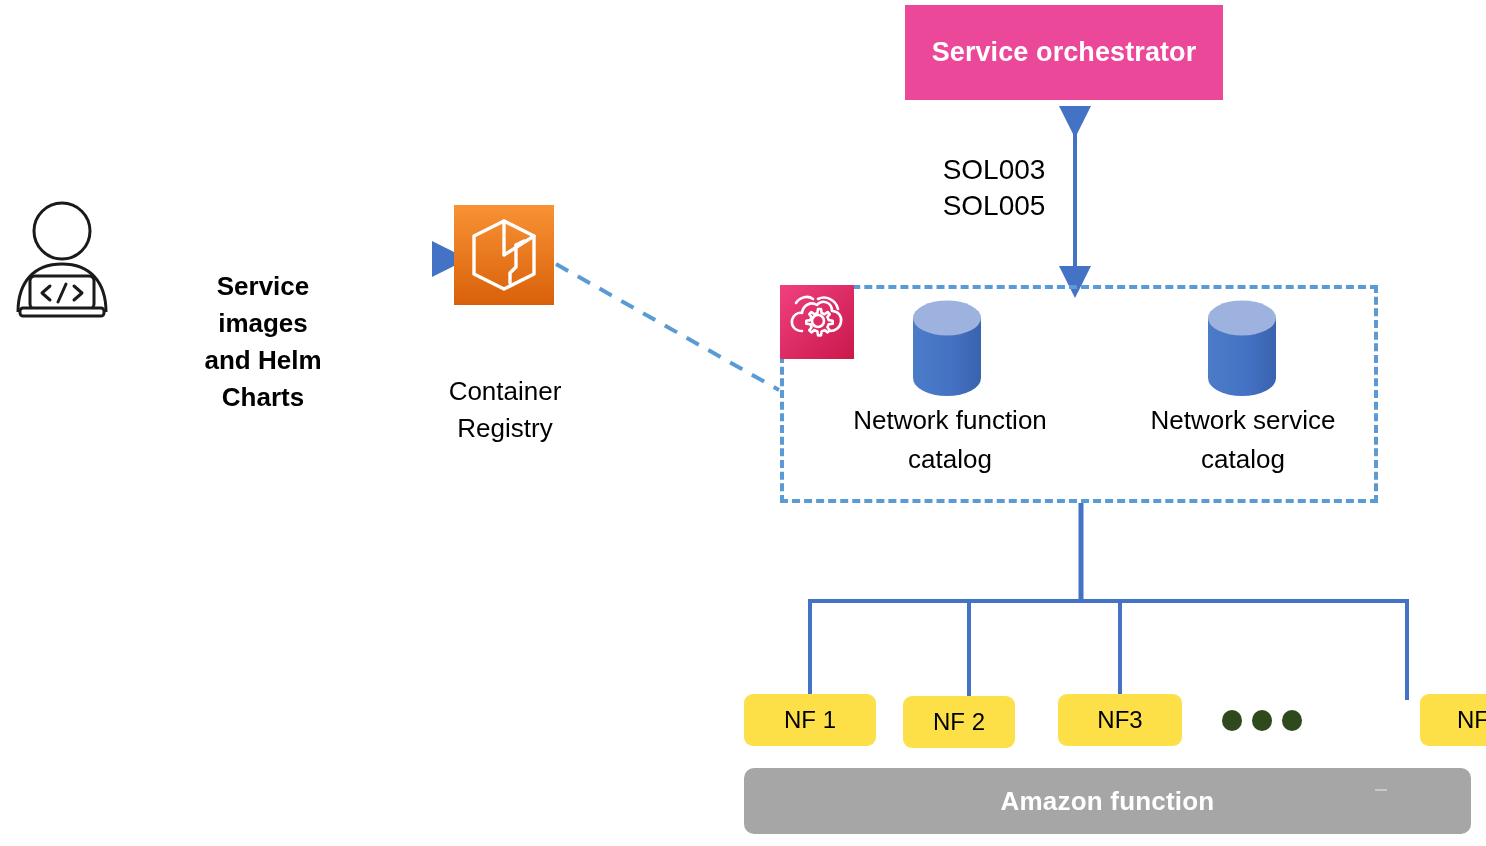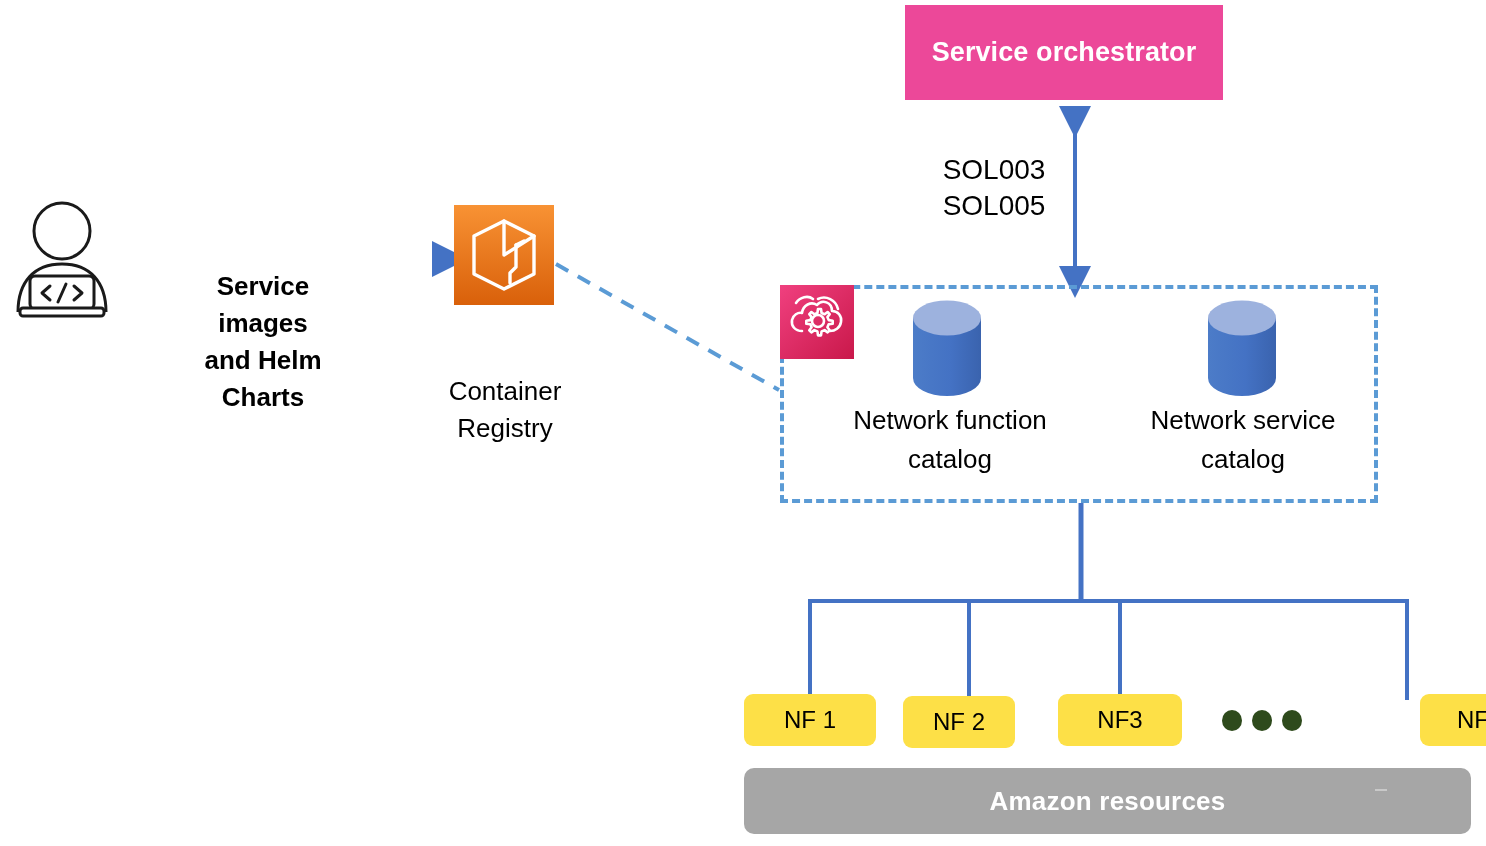--- a/index.html
+++ b/index.html
@@ -301,15 +301,15 @@
   <span>NF n</span>
 </div>
 
 <div class="abs" id="nf-ellipsis">
   <span class="dot"></span>
   <span class="dot"></span>
   <span class="dot"></span>
 </div>
 
 <div class="abs" id="amazon-resources-bar">
-  <span class="label">Amazon resources</span>
+  <span class="label">Amazon function</span>
 </div>
 <div class="abs" id="amazon-resources-artifact"></div>
 
 </body></html>

